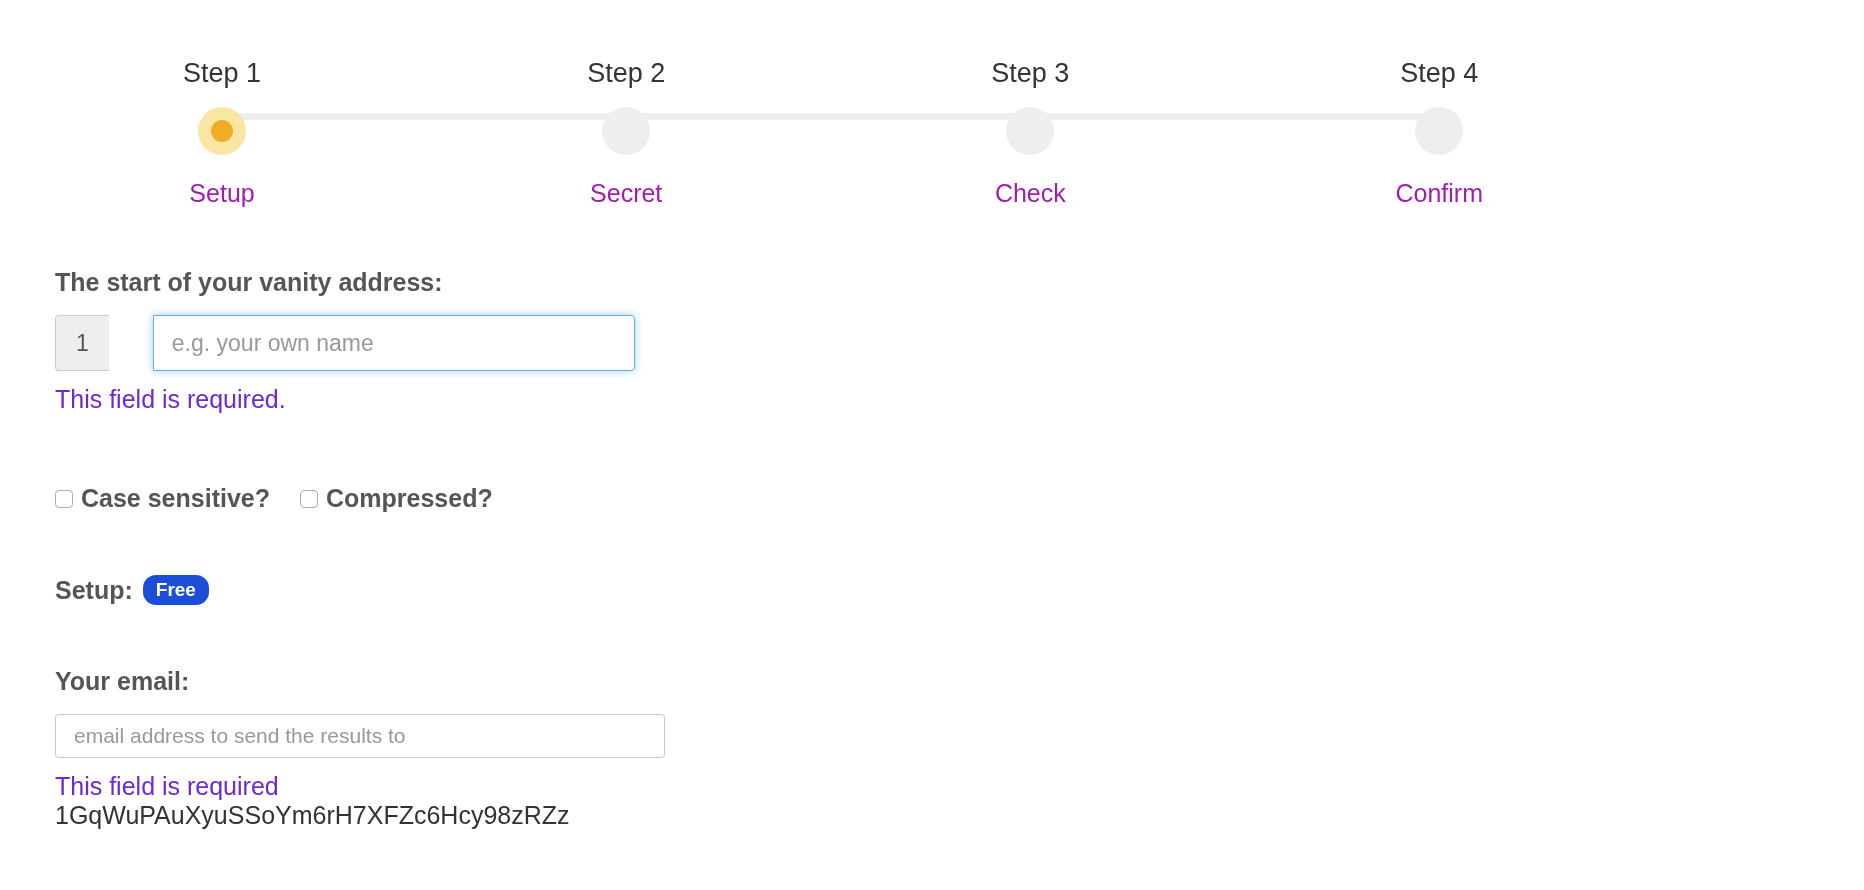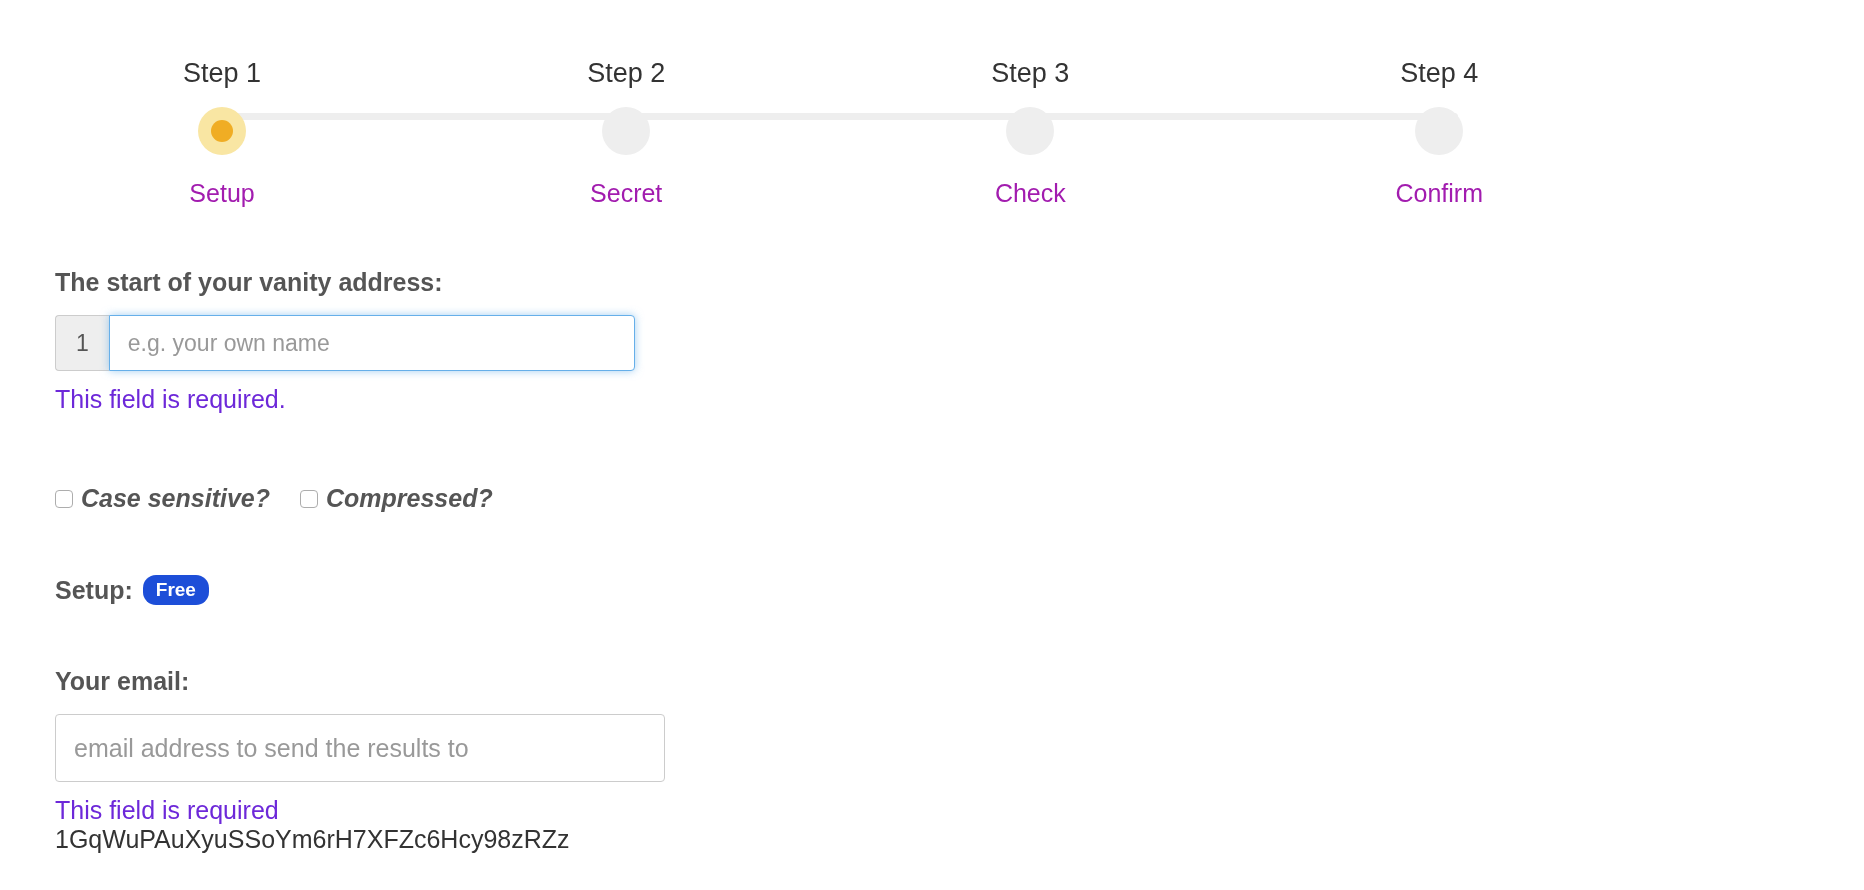--- a/index.html
+++ b/index.html
@@ -116,20 +116,21 @@
       border: 1px solid #cccccc;
       border-radius: 0 4px 4px 0;
       padding: 0 18px;
       font-size: 23px;
       color: #555555;
       outline: none;
     }
     .text-input.focused {
       border-color: #66afe9;
       box-shadow: 0 0 8px rgba(102, 175, 233, 0.6);
+      margin-left: 44px;
     }
     .text-input::placeholder {
       color: #999999;
     }
     
     .helper-text {
       font-size: 25px;
       color: #6d28d9;
       margin-top: 14px;
     }
@@ -138,21 +139,20 @@
     .checkbox-row {
       display: flex;
       gap: 30px;
       margin-top: 70px;
       align-items: center;
     }
     .cb-wrap {
       display: flex;
       align-items: center;
       gap: 8px;
-      font-style: italic;
     }
     .cb {
       width: 18px;
       height: 18px;
       border: 1.5px solid #adadad;
       border-radius: 4px;
       background: #ffffff;
       cursor: pointer;
       flex-shrink: 0;
     }
@@ -182,25 +182,25 @@
       padding: 4px 13px;
       border-radius: 13px;
     }
     
     
     .email-section {
       margin-top: 62px;
     }
     .email-input {
       width: 610px;
-      height: 68px;
+      height: 44px;
       border: 1px solid #cccccc;
       border-radius: 4px;
       padding: 0 18px;
-      font-size: 25px;
+      font-size: 21px;
       color: #555555;
       outline: none;
     }
     .email-input::placeholder {
       color: #999999;
     }
     
     
     .example-address {
       font-size: 25px;

